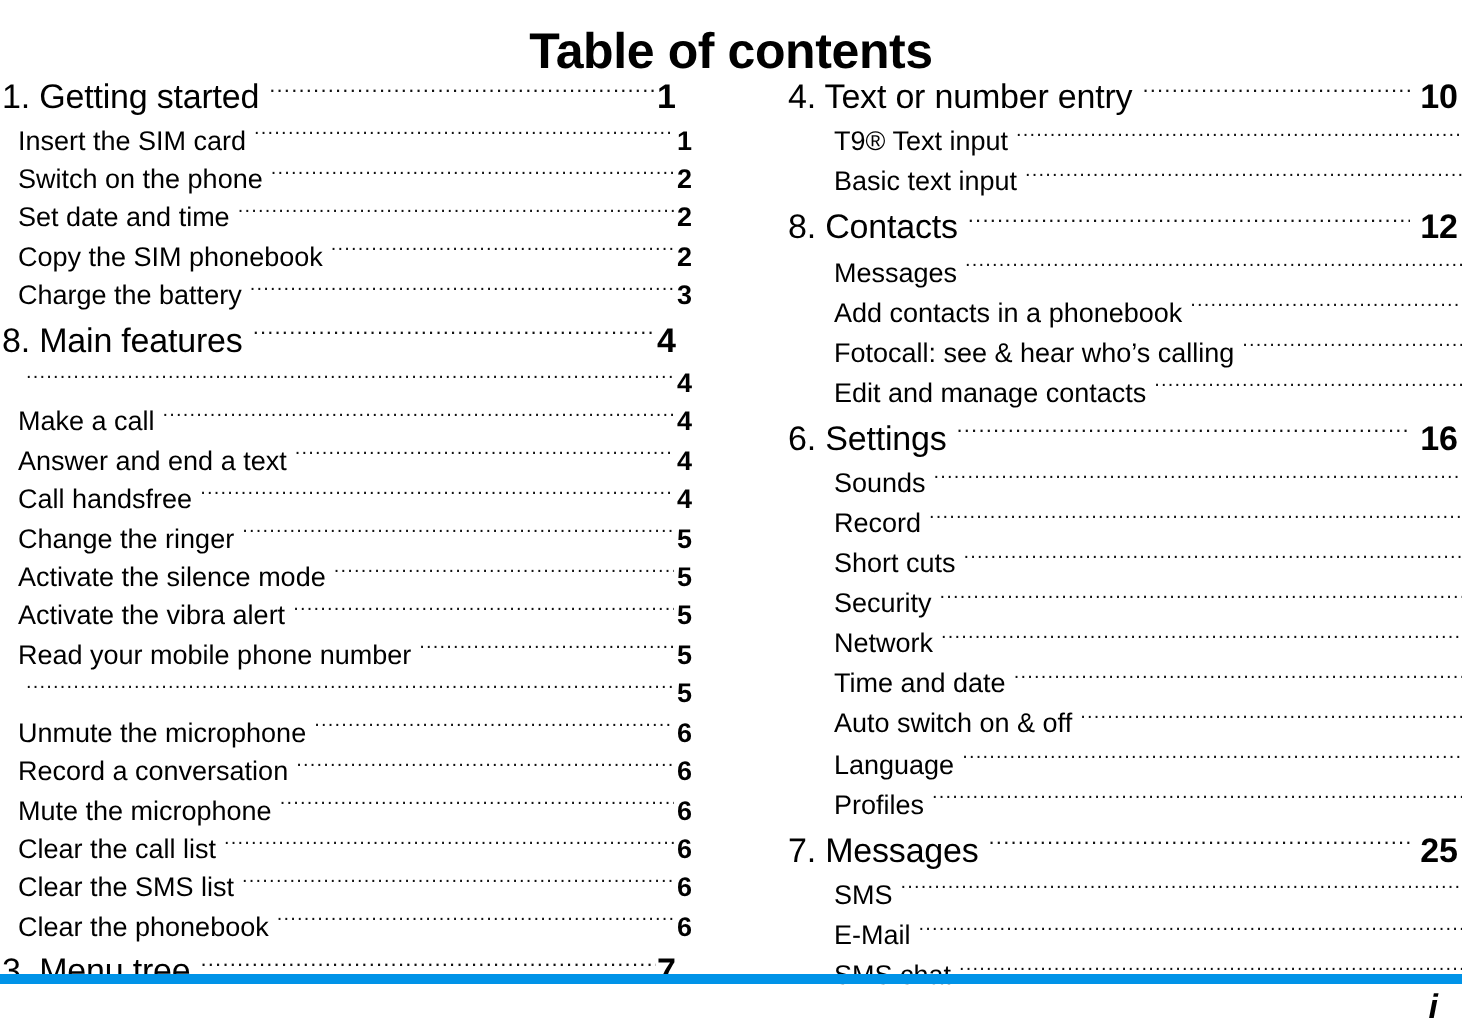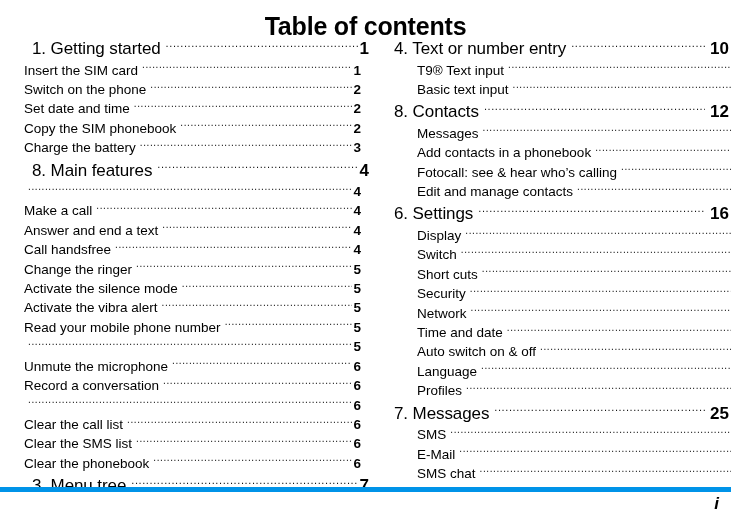--- a/index.html
+++ b/index.html
@@ -48,20 +48,21 @@
     display: flex;
     flex-direction: column;
   }
   .col-left {
     width: 337px;
     margin-left: 1px;
   }
   .col-right {
     width: 335px;
     margin-left: 47px;
+    justify-content: space-between;
   }
 
   
   .entry {
     display: flex;
     align-items: baseline;
     width: 100%;
     white-space: nowrap;
   }
 
@@ -90,37 +91,36 @@
     font-weight: bold;
     text-align: right;
   }
 
   
   .entry.chapter {
     font-size: 17px;
     line-height: 22.5px;
     font-weight: normal;
     margin-top: 1px;
-    padding-left: 31px;
   }
   .entry.chapter .label {
     letter-spacing: -0.1px;
   }
   .entry.chapter .leader {
     margin-left: 5px;
   }
   .entry.chapter .leader::after {
     font-size: 11px;
   }
 
   
   .entry.sub {
     font-size: 13.5px;
     line-height: 19.4px;
-    padding-left: 23px;
+    padding-left: 8px;
   }
   .entry.sub .leader {
     margin-left: 4px;
   }
   .entry.sub .leader::after {
     font-size: 10px;
   }
 
   
   .col-right .entry .pageno {
@@ -243,20 +243,21 @@
           <span class="label">Unmute the microphone</span>
           <span class="leader"></span>
           <span class="pageno">6</span>
         </div>
         <div class="entry sub">
           <span class="label">Record a conversation</span>
           <span class="leader"></span>
           <span class="pageno">6</span>
         </div>
         <div class="entry sub">
+          <span class="label">Mute the microphone</span>
           <span class="leader"></span>
           <span class="pageno">6</span>
         </div>
         <div class="entry sub">
           <span class="label">Clear the call list</span>
           <span class="leader"></span>
           <span class="pageno">6</span>
         </div>
         <div class="entry sub">
           <span class="label">Clear the SMS list</span>
@@ -308,25 +309,25 @@
         <div class="entry sub">
           <span class="label">Edit and manage contacts</span>
           <span class="leader"></span>
         </div>
         <div class="entry chapter">
           <span class="label">6. Settings</span>
           <span class="leader"></span>
           <span class="pageno">16</span>
         </div>
         <div class="entry sub">
-          <span class="label">Display</span>
-          <span class="leader"></span>
-        </div>
-        <div class="entry sub">
-          <span class="label">Switch</span>
+          <span class="label">Sounds</span>
+          <span class="leader"></span>
+        </div>
+        <div class="entry sub">
+          <span class="label">Record</span>
           <span class="leader"></span>
         </div>
         <div class="entry sub">
           <span class="label">Short cuts</span>
           <span class="leader"></span>
         </div>
         <div class="entry sub">
           <span class="label">Security</span>
           <span class="leader"></span>
         </div>

